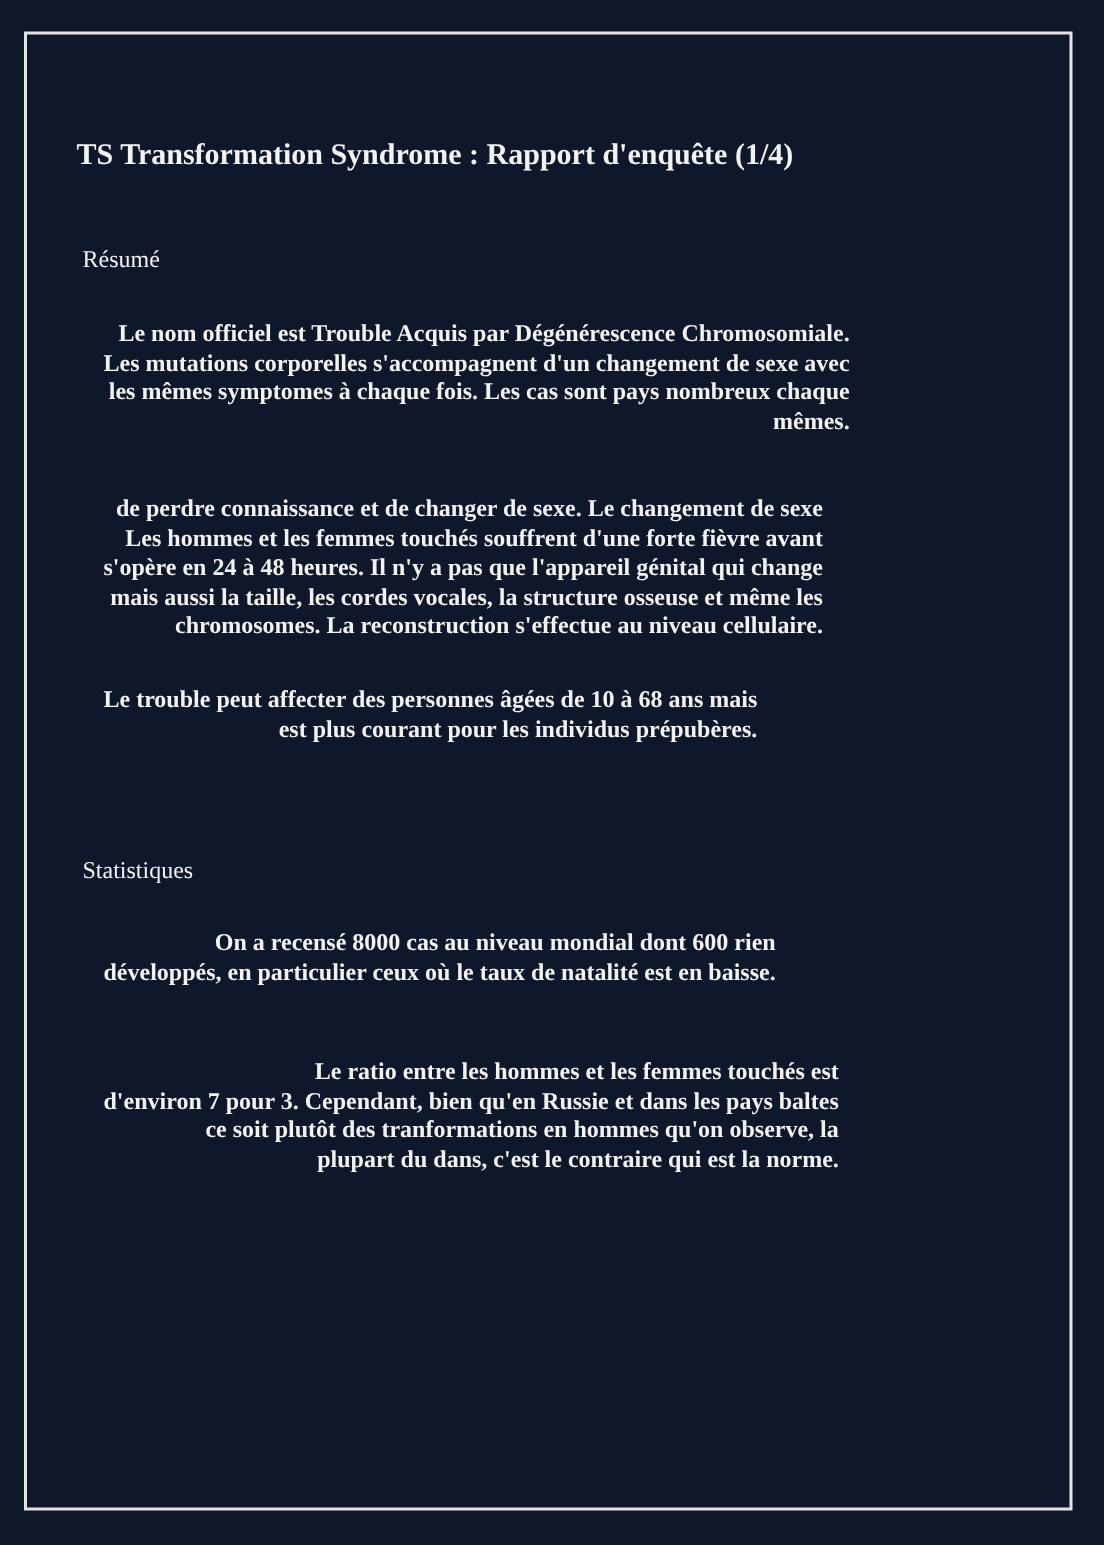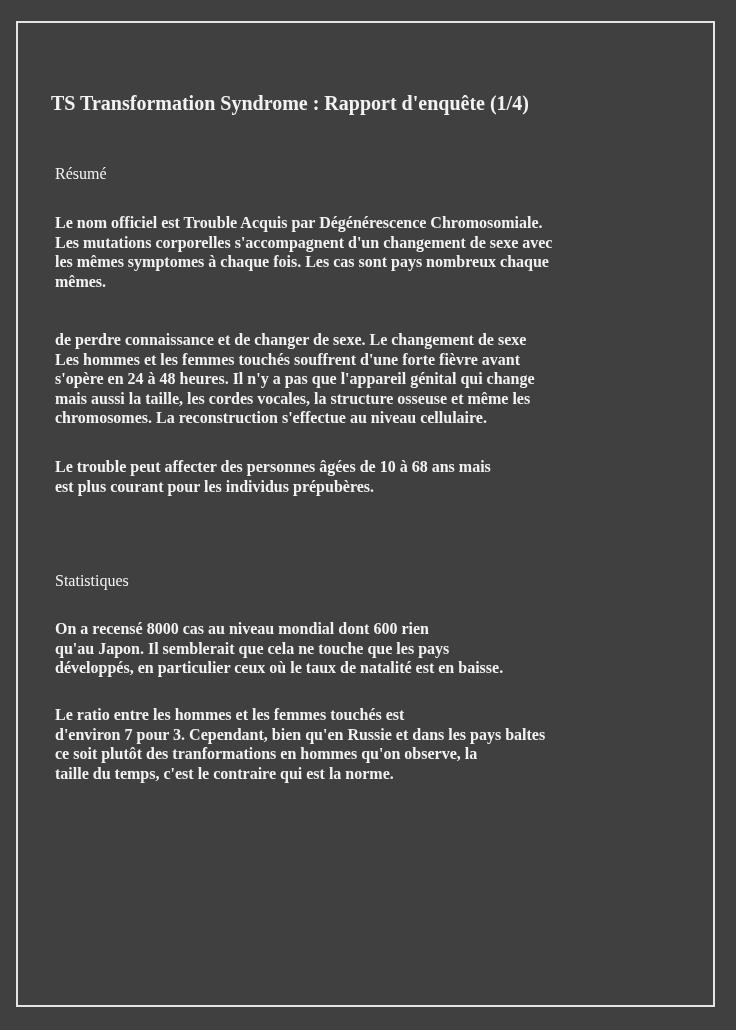--- a/index.html
+++ b/index.html
@@ -4,25 +4,26 @@
 <style>
   html, body {
     margin: 0;
     padding: 0;
     background: #000000;
   }
   .page {
     position: relative;
     width: 736px;
     height: 1030px;
-    background: #404040;
+    background: #0f172a;
     overflow: hidden;
     font-family: "Liberation Serif", "DejaVu Serif", serif;
     font-weight: bold;
     color: #f2f2f2;
+    text-align: right;
   }
   .frame {
     position: absolute;
     left: 16px;
     top: 21px;
     width: 699px;
     height: 986px;
     border: 2px solid #e4e4e4;
     box-sizing: border-box;
   }
@@ -44,20 +45,21 @@
     white-space: nowrap;
   }
   .para {
     position: absolute;
     left: 55px;
     font-size: 16px;
     line-height: 19.5px;
   }
   .line {
     white-space: nowrap;
+    margin-left: 14px;
   }
 </style>
 </head>
 <body>
 
 <div class="page">
   <div class="frame"></div>
 
   <h1 class="title">TS Transformation Syndrome : Rapport d'enquête (1/4)</h1>
 
@@ -80,23 +82,22 @@
 
   <div class="para" style="top:457px">
     <div class="line">Le trouble peut affecter des personnes âgées de 10 à 68 ans mais</div>
     <div class="line">est plus courant pour les individus prépubères.</div>
   </div>
 
   <h2 class="heading" style="top:572px">Statistiques</h2>
 
   <div class="para" style="top:619px">
     <div class="line">On a recensé 8000 cas au niveau mondial dont 600 rien</div>
-    <div class="line">qu'au Japon. Il semblerait que cela ne touche que les pays</div>
     <div class="line">développés, en particulier ceux où le taux de natalité est en baisse.</div>
   </div>
 
   <div class="para" style="top:705px">
     <div class="line">Le ratio entre les hommes et les femmes touchés est</div>
     <div class="line">d'environ 7 pour 3. Cependant, bien qu'en Russie et dans les pays baltes</div>
     <div class="line">ce soit plutôt des tranformations en hommes qu'on observe, la</div>
-    <div class="line">taille du temps, c'est le contraire qui est la norme.</div>
+    <div class="line">plupart du dans, c'est le contraire qui est la norme.</div>
   </div>
 </div>
 
 </body></html>

